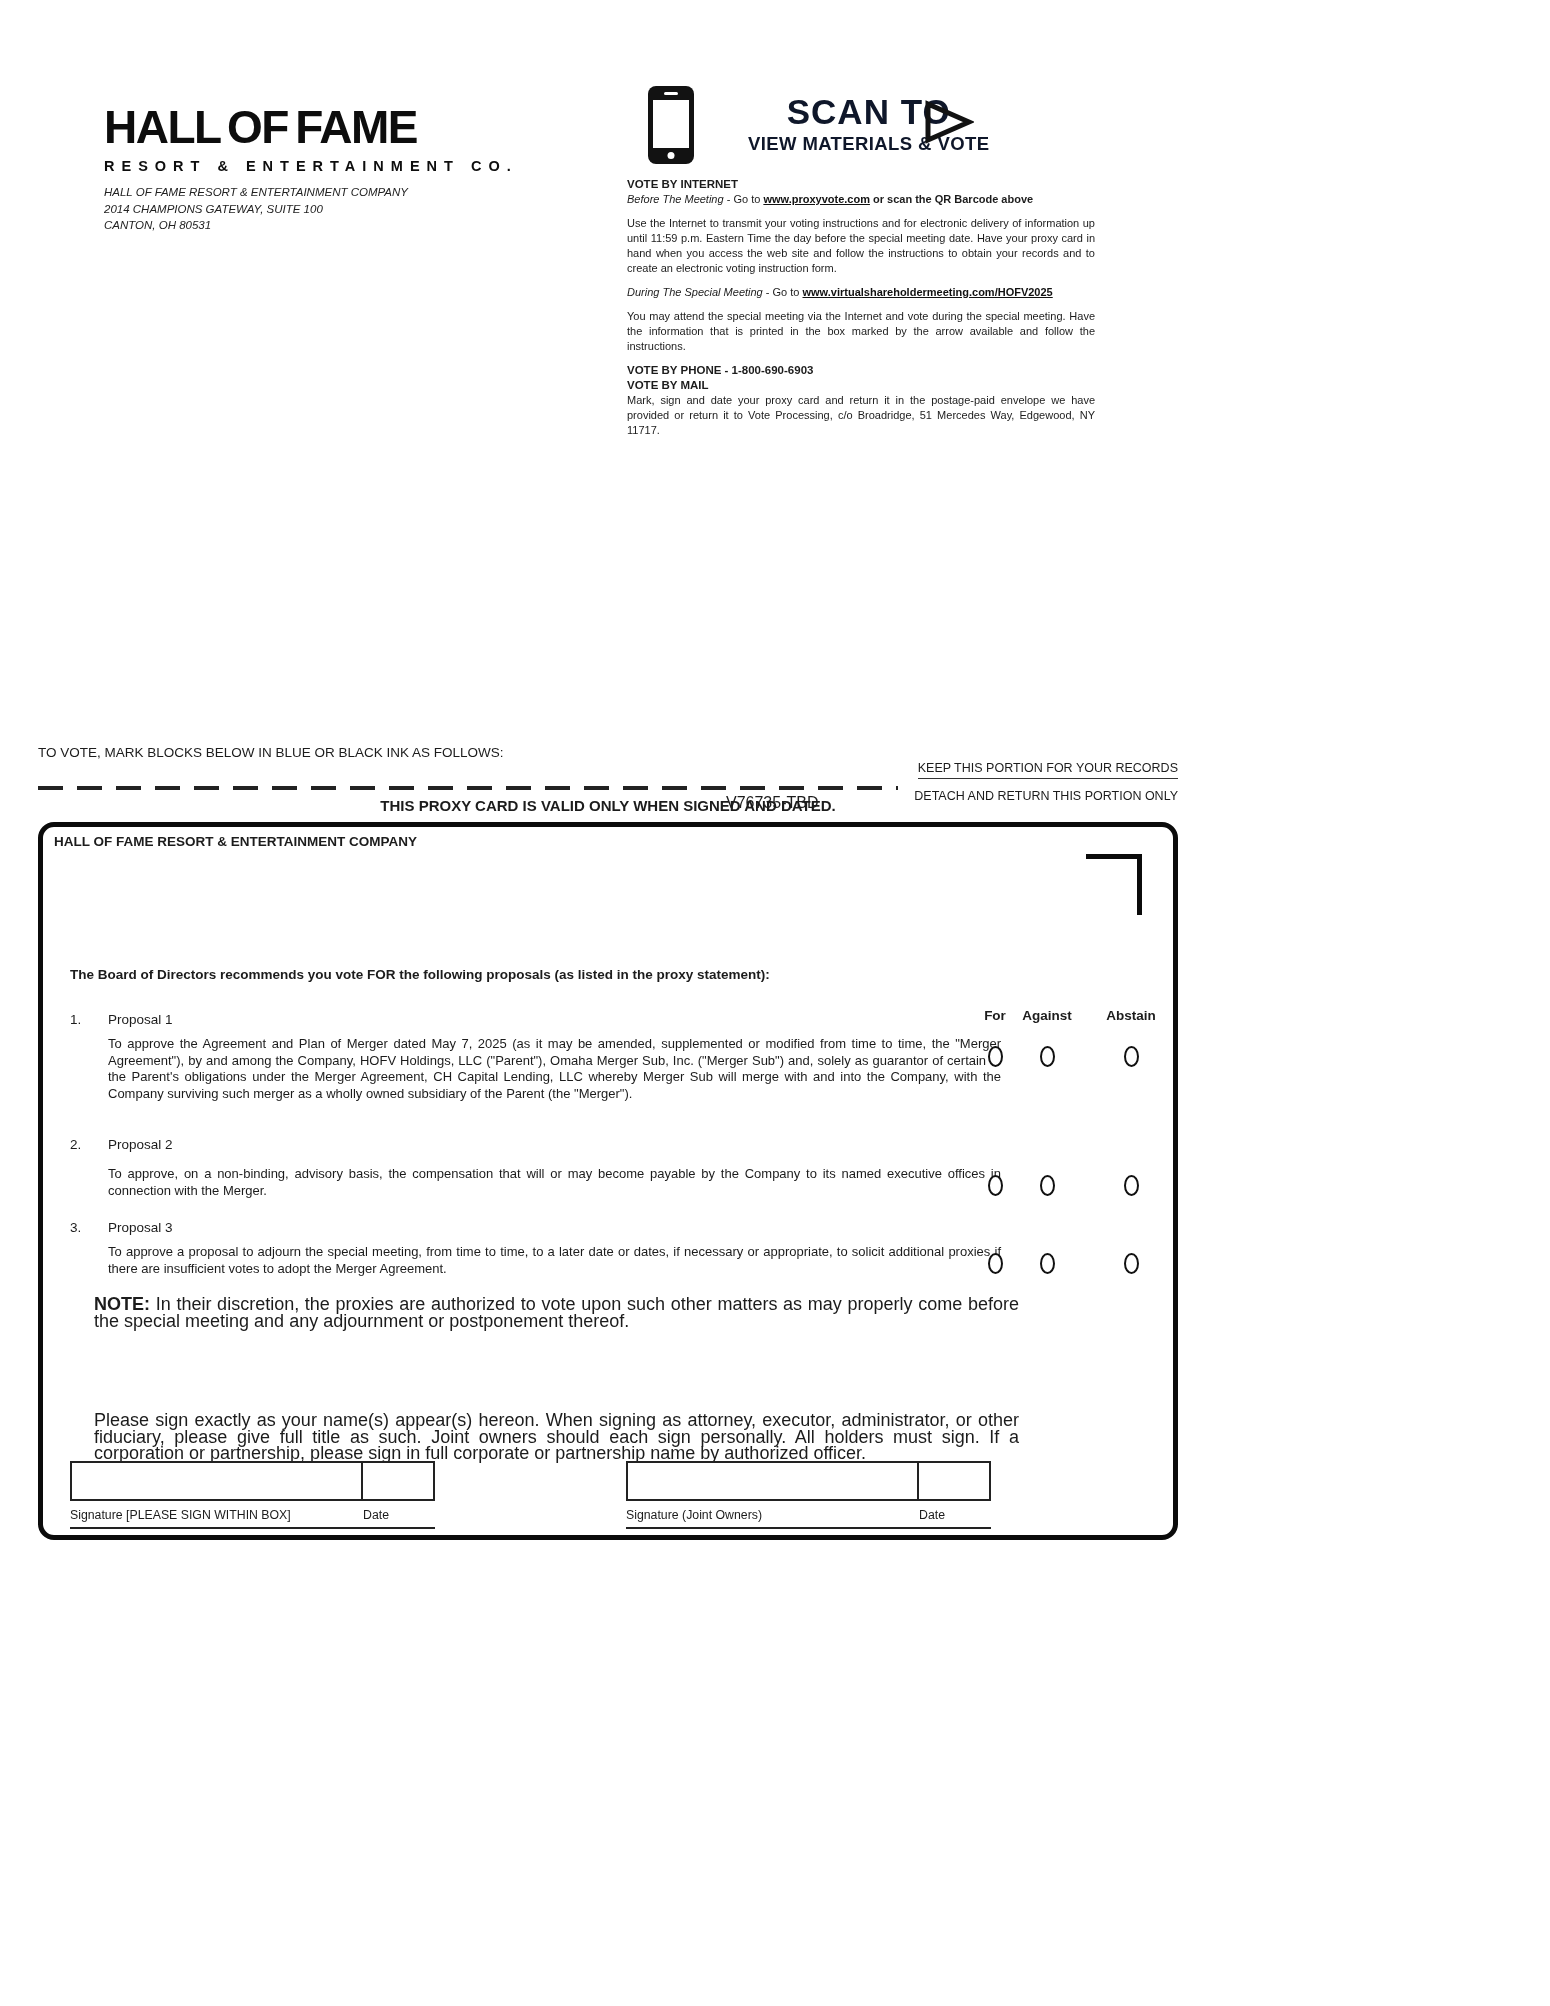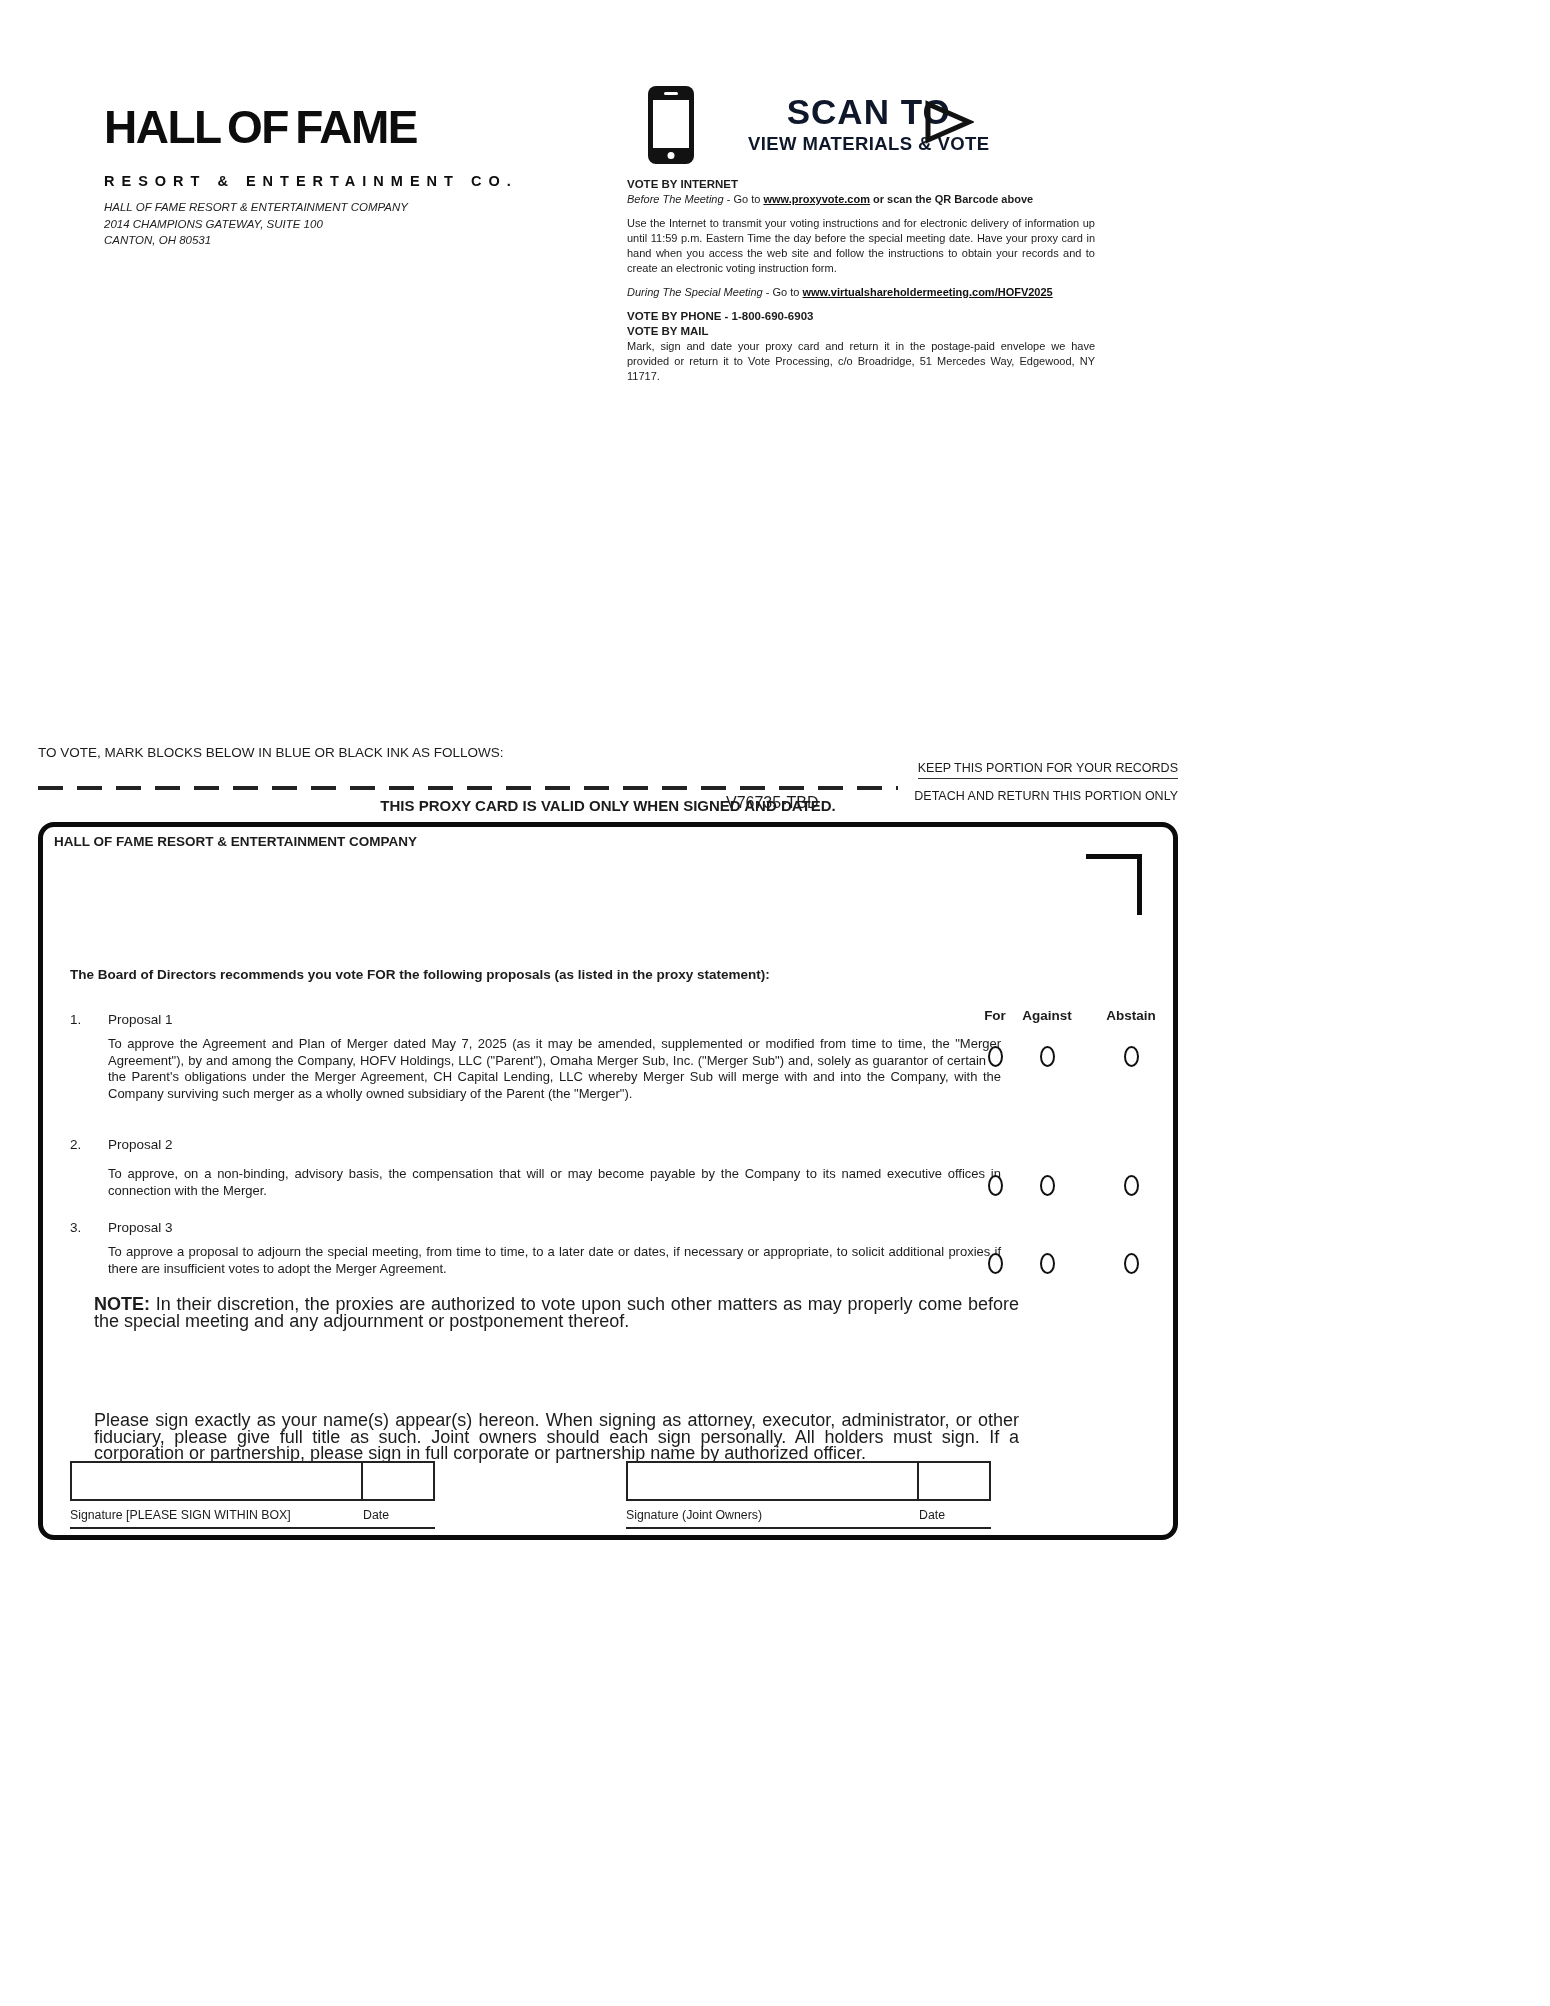--- a/index.html
+++ b/index.html
@@ -6,21 +6,21 @@
   html, body { background:#ffffff; }
   body {
     width:1550px; height:2006px; position:relative;
     color:#1c1c1c; font-family:"Liberation Sans", sans-serif;
     -webkit-font-smoothing:antialiased;
   }
 
   
   .logo-block { position:absolute; left:104px; top:104px; }
   .logo-main { font-size:46px; font-weight:900; letter-spacing:-1.5px; word-spacing:-4px; line-height:1; color:#0d0d0d; }
-  .logo-sub  { font-size:14.5px; font-weight:700; letter-spacing:7px; margin-top:23px; color:#0d0d0d; }
+  .logo-sub  { font-size:14.5px; font-weight:700; letter-spacing:7px; margin-top:8px; color:#0d0d0d; }
   .logo-address { margin-top:10px; font-style:italic; font-size:11.5px; line-height:16.5px; color:#222; }
 
   
   .phone-icon { position:absolute; left:648px; top:86px; width:46px; height:78px; background:#121212; border-radius:8px; }
   .phone-icon .screen { position:absolute; left:5px; right:5px; top:14px; bottom:16px; background:#fff; }
   .phone-icon .speaker { position:absolute; top:6px; left:50%; transform:translateX(-50%); width:14px; height:3px; background:#fff; border-radius:2px; }
   .phone-icon .home-btn { position:absolute; bottom:5px; left:50%; transform:translateX(-50%); width:7px; height:7px; background:#fff; border-radius:50%; }
 
   .scan-text { position:absolute; left:748px; top:94px; color:#0f172a;text-align:center; }
   .scan-line1 { font-size:35px; font-weight:900; letter-spacing:1px; line-height:1; }
@@ -104,20 +104,21 @@
 </div>
 <svg class="arrow-marker" width="50" height="46" viewBox="0 0 50 46">
   <polygon points="4,5 45,23 4,41" fill="none" stroke="#121212" stroke-width="5" stroke-linejoin="miter"></polygon>
 </svg>
 
 <div class="instructions">
   <p class="head">VOTE BY INTERNET</p>
   <p class="lead"><span class="inline-italic">Before The Meeting</span><span> - Go to </span><span class="inline-link">www.proxyvote.com</span><span class="inline-bold"> or scan the QR Barcode above</span></p>
   <p>Use the Internet to transmit your voting instructions and for electronic delivery of information up until 11:59 p.m. Eastern Time the day before the special meeting date. Have your proxy card in hand when you access the web site and follow the instructions to obtain your records and to create an electronic voting instruction form.</p>
   <p class="lead"><span class="inline-italic">During The Special Meeting</span><span> - Go to </span><span class="inline-link">www.virtualshareholdermeeting.com/HOFV2025</span></p>
+  <p>You may attend the special meeting via the Internet and vote during the special meeting. Have the information that is printed in the box marked by the arrow available and follow the instructions.</p>
   <p class="head">VOTE BY PHONE - 1-800-690-6903</p>
   <p class="head">VOTE BY MAIL</p>
   <p>Mark, sign and date your proxy card and return it in the postage-paid envelope we have provided or return it to Vote Processing, c/o Broadridge, 51 Mercedes Way, Edgewood, NY 11717.</p>
 </div>
 
 <div class="mark-instruction">TO VOTE, MARK BLOCKS BELOW IN BLUE OR BLACK INK AS FOLLOWS:</div>
 <div class="control-number">V76735-TBD</div>
 <div class="keep-records">KEEP THIS PORTION FOR YOUR RECORDS</div>
 <div class="dash-line"></div>
 <div class="detach-only">DETACH AND RETURN THIS PORTION ONLY</div>

